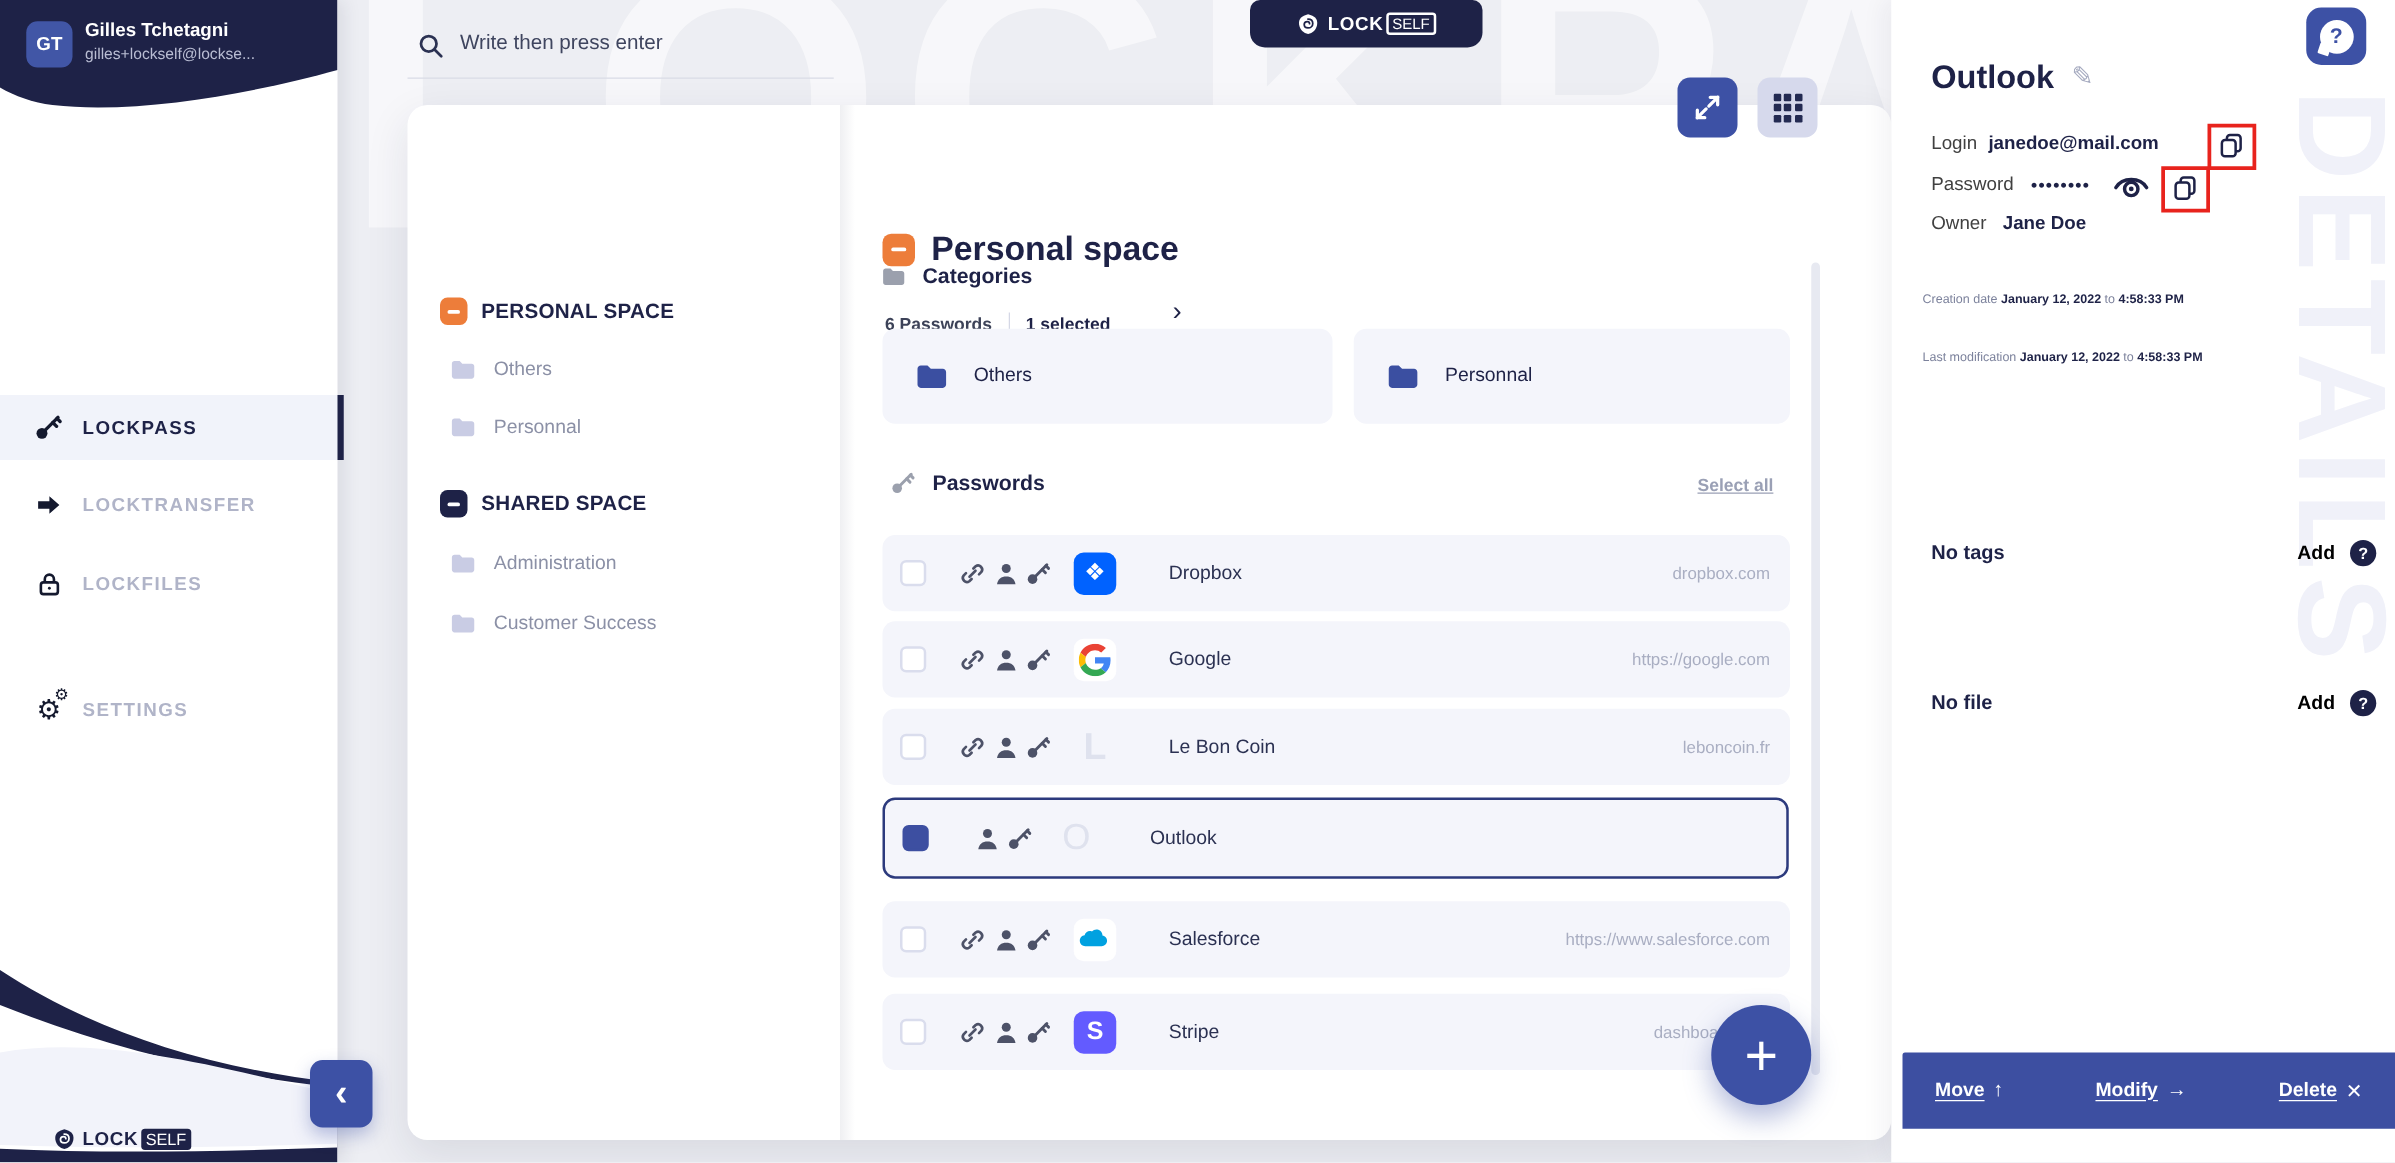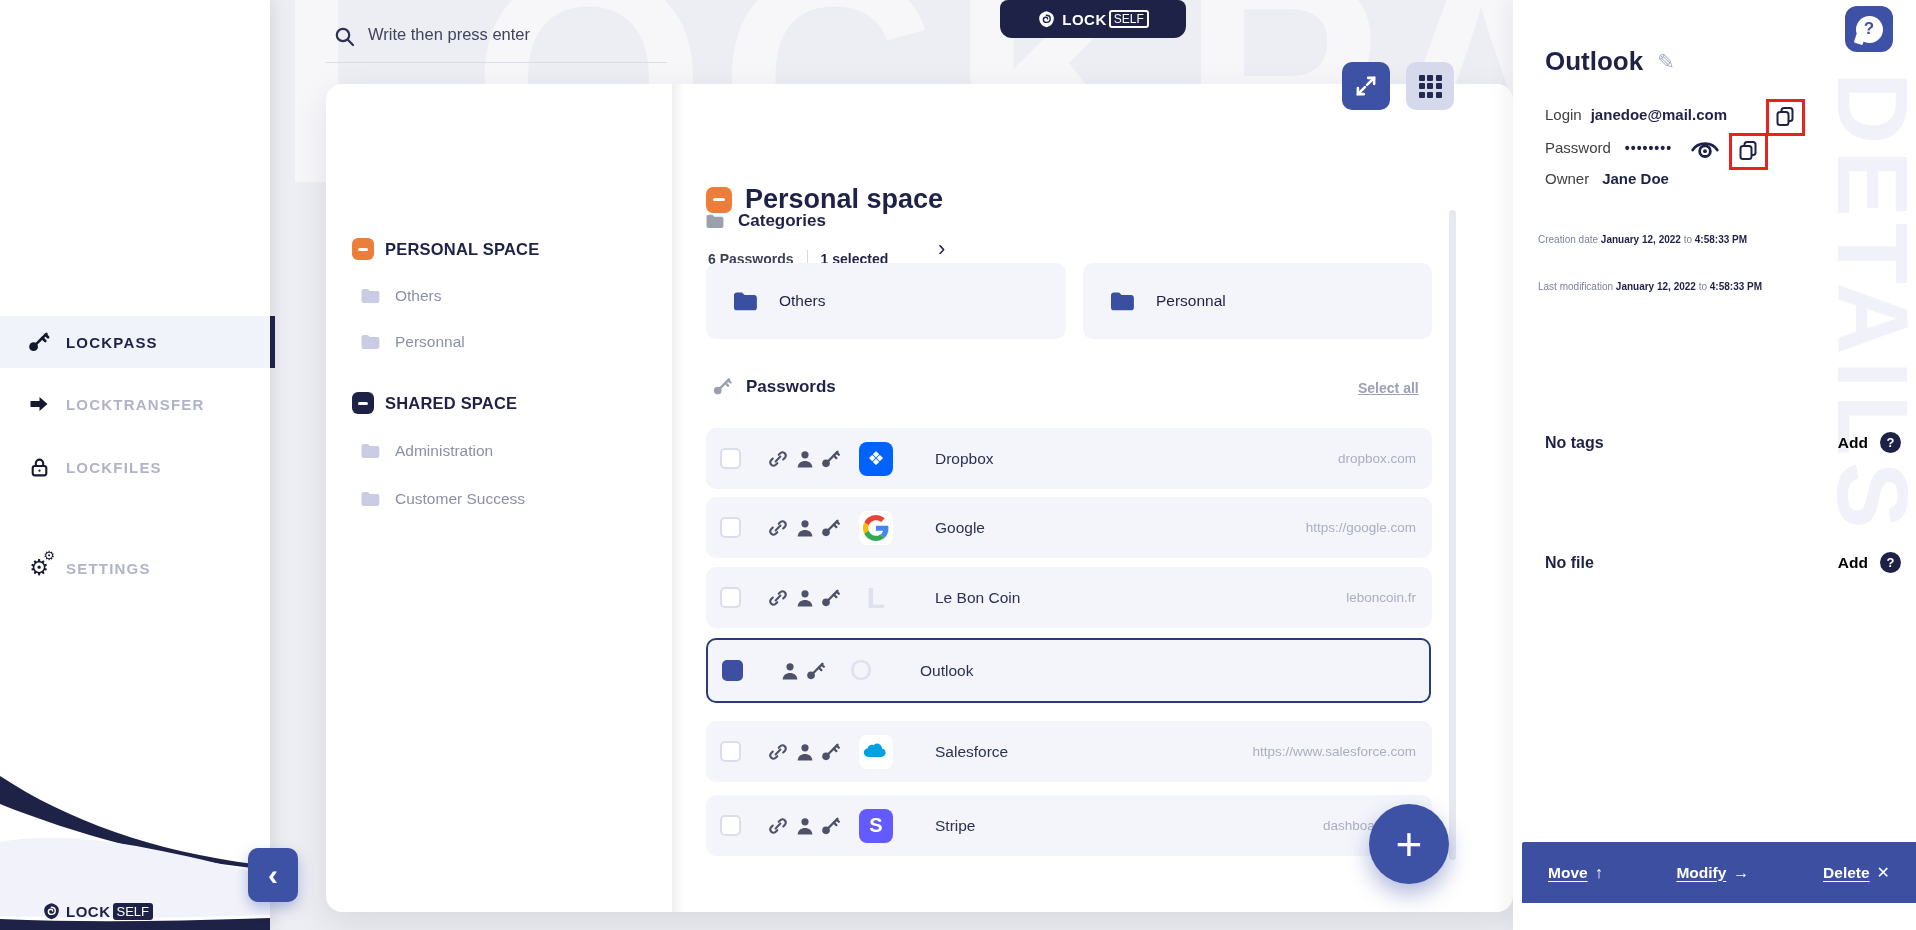--- a/index.html
+++ b/index.html
@@ -134,20 +134,28 @@
   .action .a-ic{margin-left:7px;font-size:16px;text-decoration:none;}
 </style>
 </head>
 <body>
 
 <div class="app">
 
   <div class="bg-watermark">LOCKPASS</div>
 
   <div class="sidebar">
+    <div class="sb-top">
+      <svg width="270" height="96" viewBox="0 0 270 96">
+        <path d="M0,0 H270 V56 C205,74 110,92 42,84 C26,82 12,77 0,70 Z" fill="#1e2247"></path>
+      </svg>
+      <div class="avatar">GT</div>
+      <div class="u-name">Gilles Tchetagni</div>
+      <div class="u-mail">gilles+lockself@lockse...</div>
+    </div>
 
     <div class="sb-item active" style="top:316px;">
       <span class="sb-ic">
         <svg viewBox="0 0 23 23" width="24" height="24">
             <circle cx="6.3" cy="16" r="4.2" fill="#14192e"></circle>
           <g stroke="#14192e" stroke-width="2.6" stroke-linecap="round" fill="none">
             <path d="M9 13.3L18.6 3.7"></path>
               <path d="M14.6 7.7l2.9 2.9"></path>
               <path d="M17.8 4.5l2.4 2.4"></path>
             </g>

